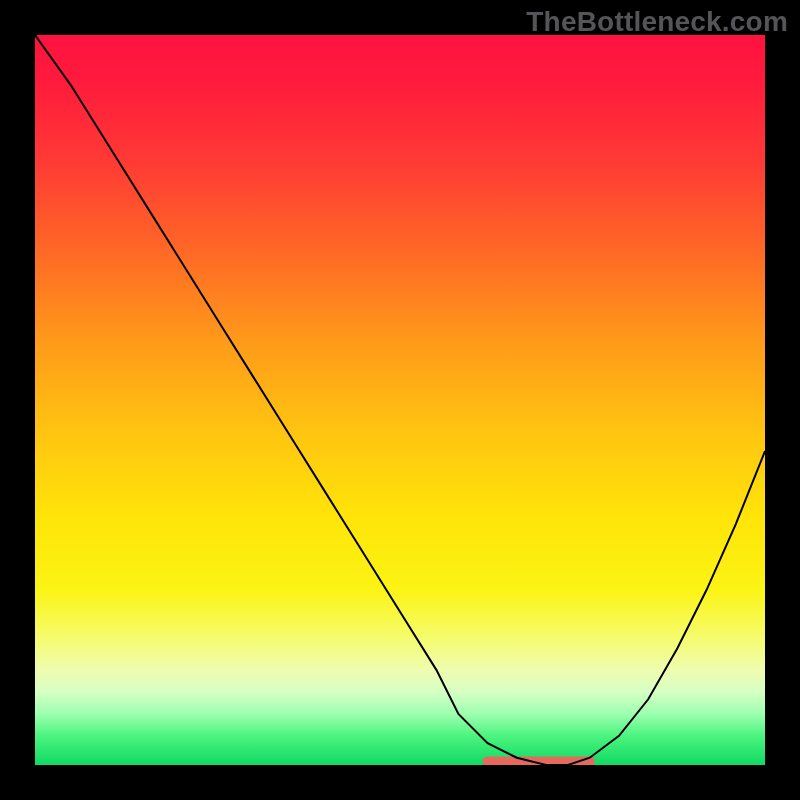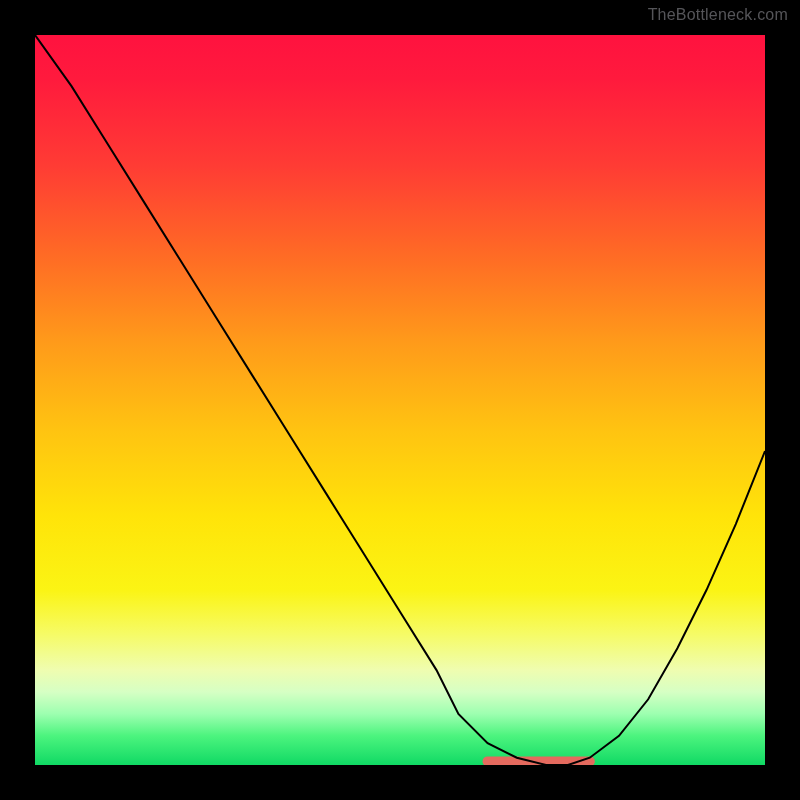--- a/index.html
+++ b/index.html
@@ -15,22 +15,22 @@
     position: relative;
     width: 800px;
     height: 800px;
     background: #000;
   }
   .watermark {
     position: absolute;
     top: 6px;
     right: 12px;
     color: #555559;
-    font-size: 16px;
-    font-weight: 400;
+    font-size: 28px;
+    font-weight: 700;
     letter-spacing: 0.2px;
     z-index: 30;
   }
   
   .plot {
     position: absolute;
     left: 35px;
     top: 35px;
     width: 730px;
     height: 730px;

